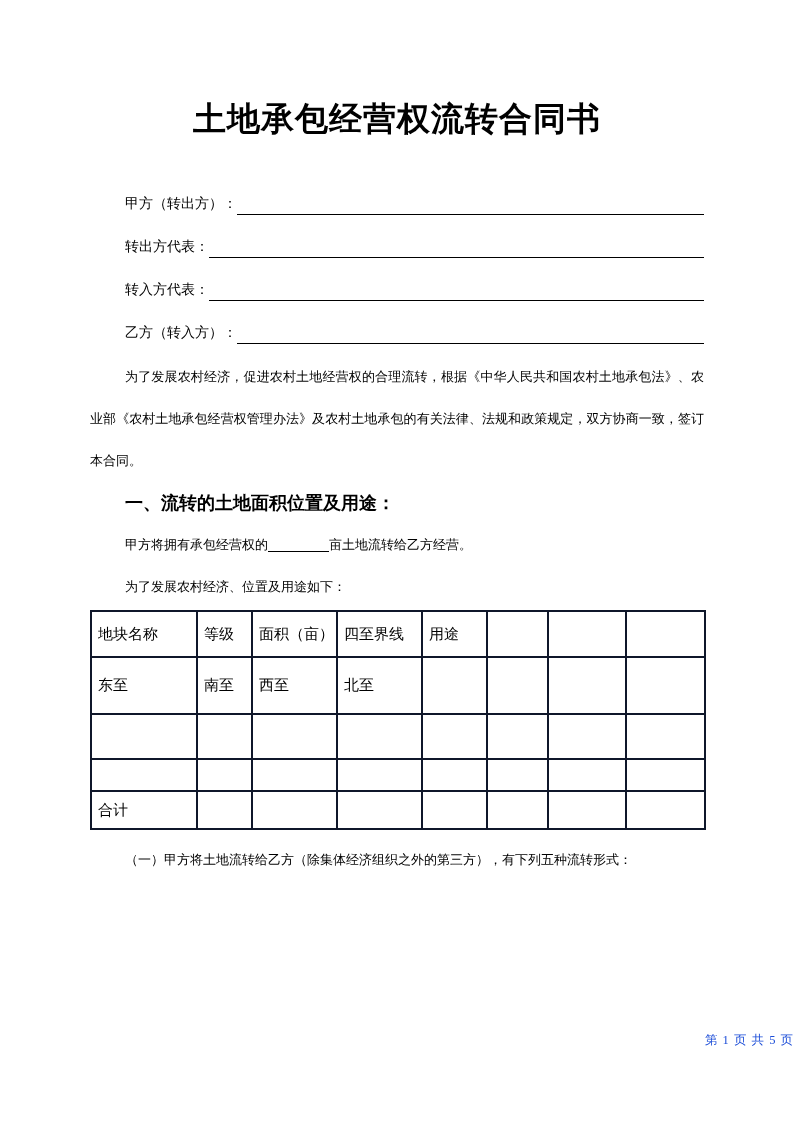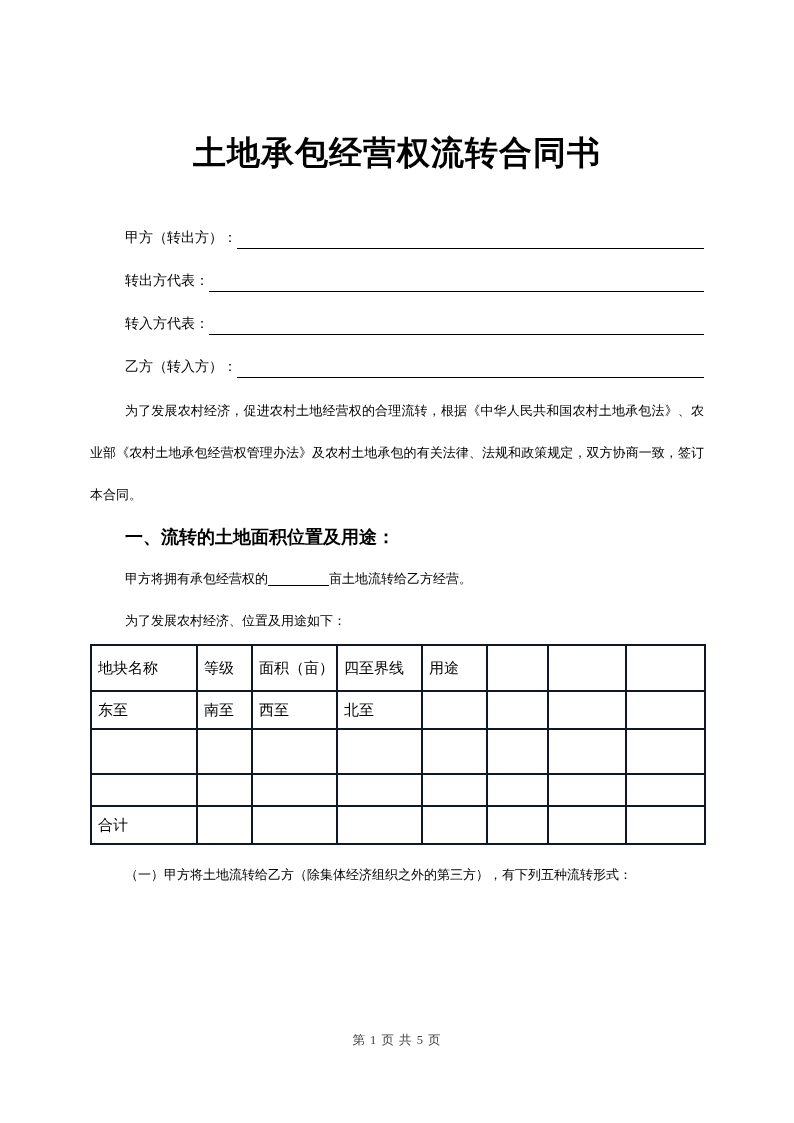--- a/index.html
+++ b/index.html
@@ -7,21 +7,21 @@
   .page {
     width: 794px;
     height: 1123px;
     margin: 0 auto;
     background: #ffffff;
     color: #000000;
     position: relative;
     font-family: "Liberation Serif", "DejaVu Serif", serif;
     overflow: hidden;
   }
-  .content { padding: 8px 90px; margin-top: 34px; }
+  .content { padding: 8px 90px; }
 
   .doc-title {
     padding-top: 88px;
     text-align: center;
     font-size: 33px;
     font-weight: bold;
     letter-spacing: 1px;
     line-height: 46px;
   }
 
@@ -75,36 +75,36 @@
   }
   .land-table td {
     border: 2px solid #0f172a;
     padding: 2px 6px;
     vertical-align: middle;
     text-align: left;
     overflow: hidden;
     white-space: nowrap;
   }
   .row-1 td { height: 46px; }
-  .row-2 td { height: 38px; }
+  .row-2 td { height: 57px; }
   .row-3 td { height: 45px; }
   .row-4 td { height: 32px; }
   .row-5 td { height: 38px; }
 
   .sec2 { margin-top: 8px; line-height: 43px; }
 
   .page-footer {
     position: absolute;
     left: 0;
     right: 0;
     bottom: 74px;
-    text-align: center;
+    text-align: right;
     font-size: 12.5px;
     letter-spacing: 1px;
-    color: #404040;
+    color: #1d4ed8;
   }
 </style>
 </head>
 <body>
 
 <div class="page">
   <div class="content">
 
     <div class="doc-title">土地承包经营权流转合同书</div>
 

